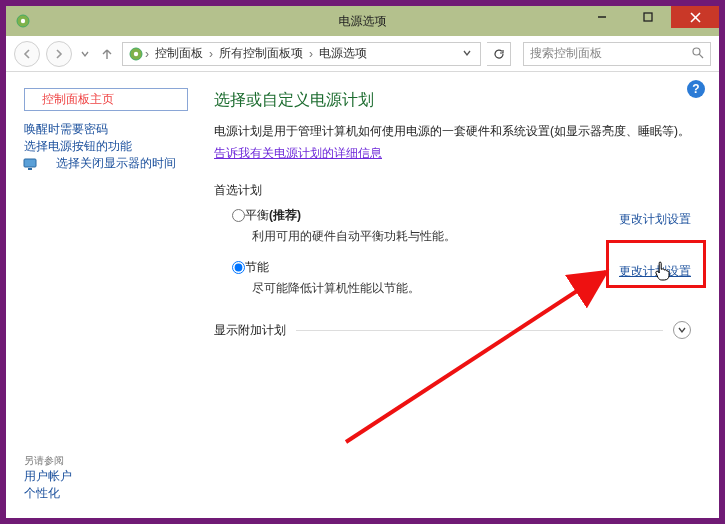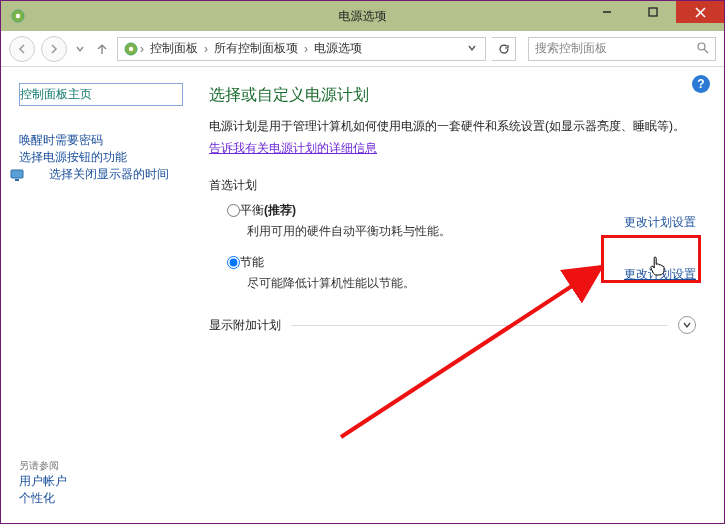--- a/index.html
+++ b/index.html
@@ -1,18 +1,18 @@
 <!DOCTYPE html>
 <html><head>
 <meta charset="utf-8">
 <style>
   * { box-sizing: border-box; font-family: "Microsoft YaHei", "Segoe UI", sans-serif; }
   body { margin: 0; background: #fff; }
   .window {
-    width: 725px; height: 524px; border: 1px solid #701a75; position: relative;
+    width: 725px; height: 524px; border: 6px solid #701a75; position: relative;
     overflow: hidden; background: #fff;
   }
   
   .titlebar {
     height: 30px; background: #b4c18d; display: flex; align-items: center;
     position: relative;
   }
   .titlebar .appicon {
     width: 18px; height: 18px; margin-left: 8px; display:inline-flex;
     align-items:center; justify-content:center;
@@ -62,42 +62,42 @@
   }
   .searchbox .sicon { color:#888; }
 
   
   .body { display:flex; height: calc(100% - 66px); position:relative; }
   .sidebar {
     width:200px; padding:16px 18px; font-size:12px;
     display:flex; flex-direction:column;
   }
   .sidehome {
-    color:#0f766e; border:1px solid #8aa6d6; padding:2px 0; display:inline-block;
-    margin-bottom:26px;
+    color:#ef4444; border:1px solid #8aa6d6; padding:2px 17px; display:inline-block;
+    margin-bottom:10px;
   }
   .sidelink { color:#1a4f9c; margin:0 0; cursor:pointer; }
-  .sidelink.withicon { display:flex; align-items:center; gap:24px; margin-left:-18px; padding-left:8px;text-align:right; }
+  .sidelink.withicon { display:flex; align-items:center; gap:18px; margin-left:-18px; padding-left:16px;text-align:right; }
   .sidelink.withicon .micon { width:16px; height:16px; display:inline-flex; align-items:center; justify-content:center; }
   .seealso { margin-top:auto; }
   .seealso-h { color:#7a7a7a; font-size:10px; margin-bottom:0; }
 
   .main { flex:1; padding:18px 28px 18px 8px; font-size:12px; color:#222; position:relative; }
   .h1 { color:#1b6b2e; font-size:16px; margin-bottom:10px;font-family:Liberation Serif, serif; }
   .desc { line-height:1.8; }
   .desc a { color:#6d28d9; }
   .section-h { color:#222; margin:18px 0 8px 0; }
   .plan { margin:4px 0 14px 18px; position:relative; }
   .plan-row { display:flex; align-items:center; }
   .plan-row input[type=radio]{ margin:0; }
   .plan-name { }
   .plan-rec { font-weight:bold; }
   .plan-sub { margin:4px 0 0 20px; color:#333; }
   .change-link {
-    position:absolute; right:0; top:12px; color:#1a4f9c; cursor:pointer;
+    position:absolute; right:0; top:4px; color:#1a4f9c; cursor:pointer;
   }
   .change-link.hl {
     text-decoration:underline;
   }
   .redbox {
     position:absolute; border:3px solid #e11; pointer-events:none;
   }
   .expand-row {
     display:flex; align-items:center; margin-top:24px;
   }

